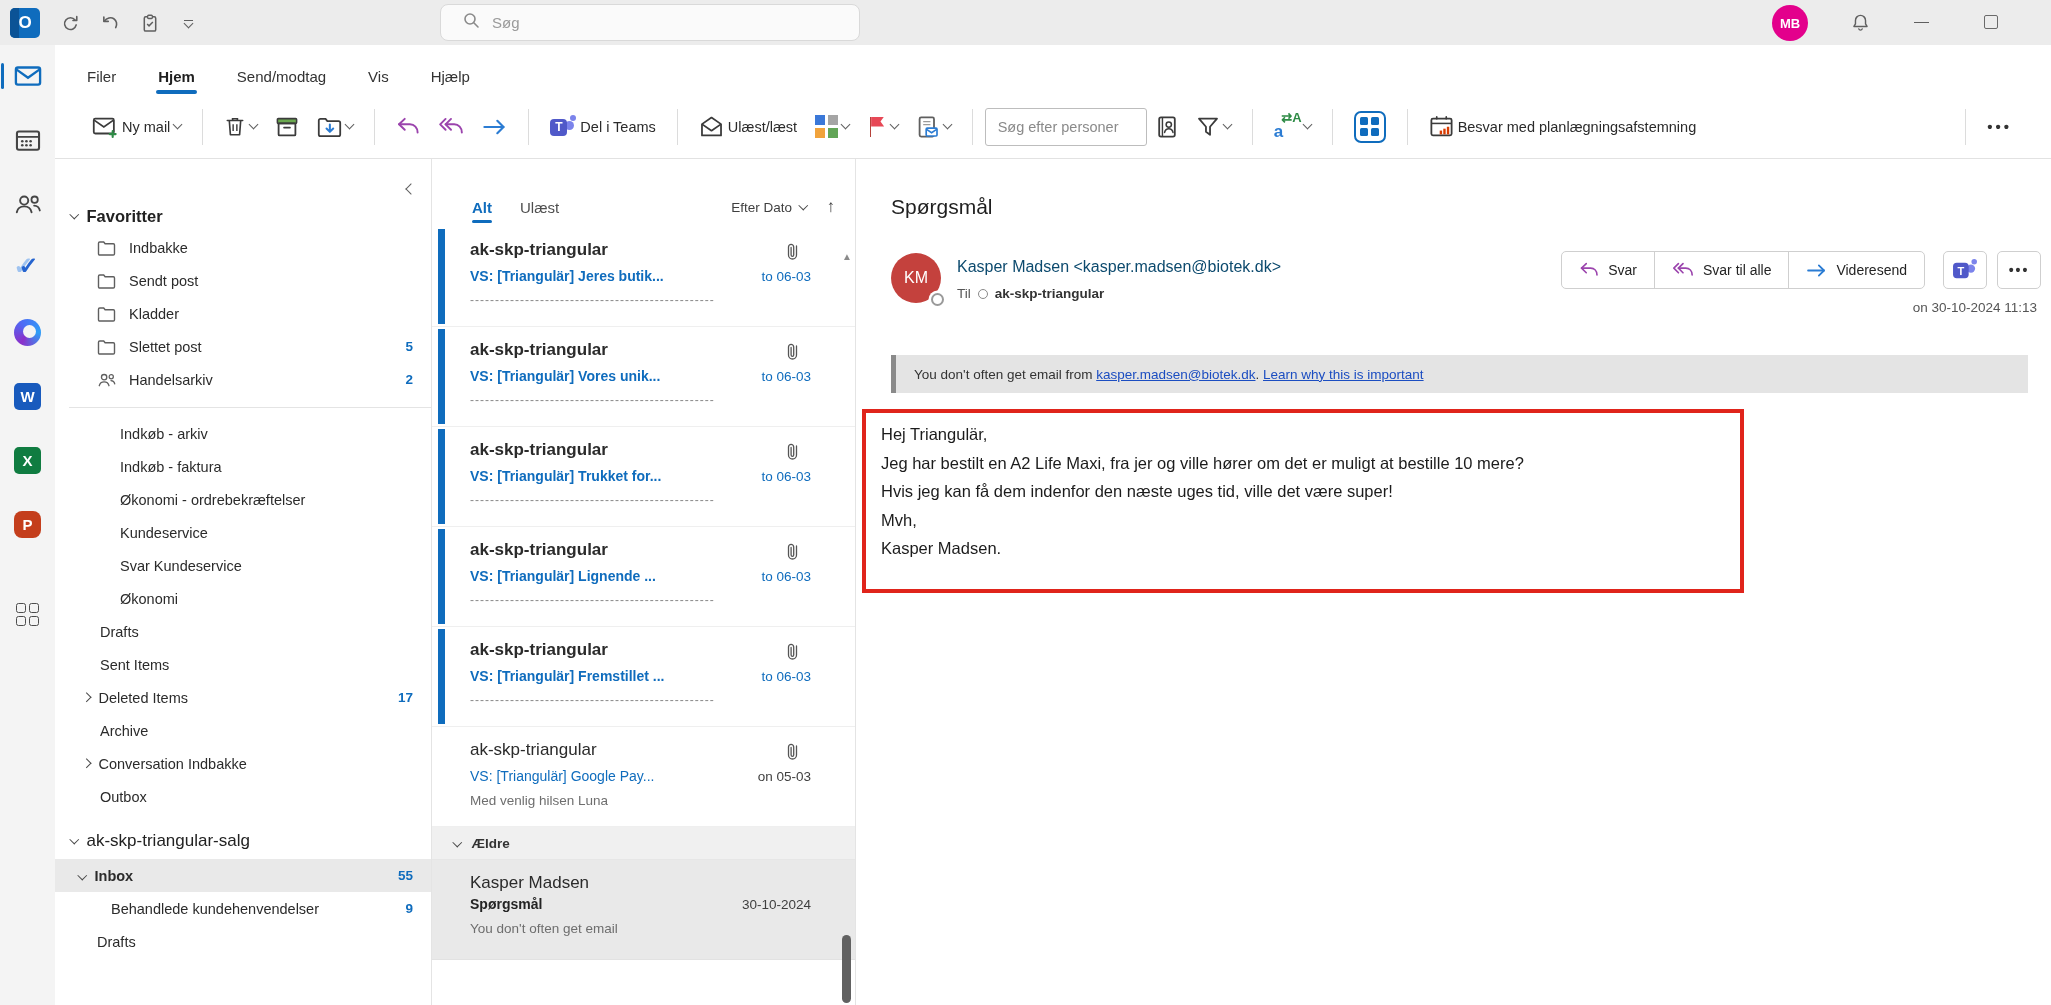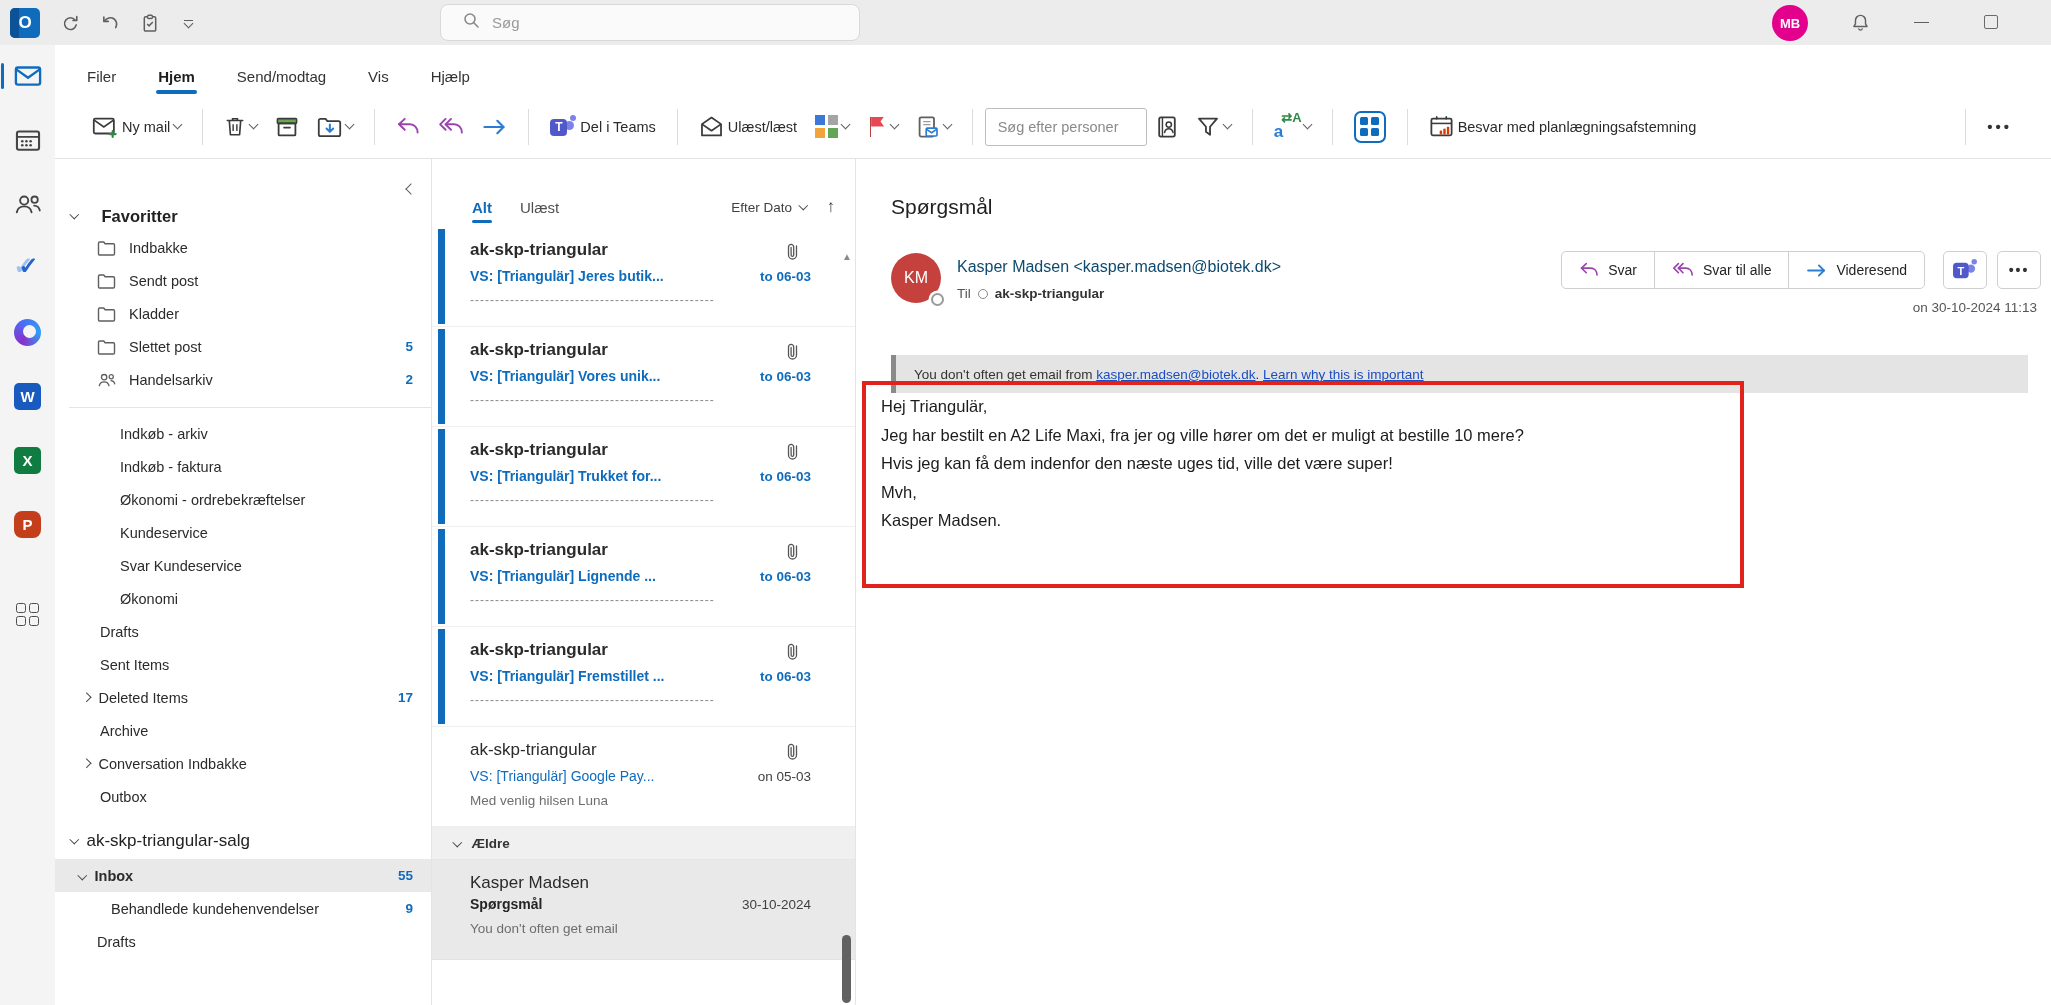--- a/index.html
+++ b/index.html
@@ -62,21 +62,21 @@
   .apps-box .in{display:grid;grid-template-columns:8px 8px;grid-template-rows:8px 8px;gap:3px}
   .apps-box .in i{background:var(--accent);border-radius:1.5px}
   .more-dots{font-size:15px;letter-spacing:3px;font-weight:700;color:#333}
   .translate-ic{position:relative;width:26px;height:26px}
   .translate-ic .a{position:absolute;left:0;bottom:-2px;color:#2b7cd3;font-weight:700;font-size:17px}
   .translate-ic .sw{position:absolute;right:-2px;top:-4px;color:#2e8b46;font-weight:700;font-size:13px}
 
   
   .folderpane{position:absolute;left:55px;top:159px;width:376px;bottom:0;background:#fff;font-size:14.5px;overflow:hidden}
   .fp-collapse{position:absolute;right:16px;top:26px;width:8px;height:8px;border-left:1.7px solid #5f5f5f;border-bottom:1.7px solid #5f5f5f;transform:rotate(45deg)}
-  .fp-header{display:flex;align-items:center;gap:24px;padding-left:16px;height:30px;margin-top:42px;font-size:16.5px;font-weight:600;color:#222}
+  .fp-header{display:flex;align-items:center;gap:9px;padding-left:16px;height:30px;margin-top:42px;font-size:16.5px;font-weight:600;color:#222}
   .fp-acct{display:flex;align-items:center;gap:9px;padding-left:16px;height:36px;margin-top:10px;font-size:17px;color:#222}
   .chev{width:6.5px;height:6.5px;border-right:1.5px solid #474747;border-bottom:1.5px solid #474747;display:none;flex:0 0 auto}
   .chev.down,.fp-header .chev,.fp-acct .chev{display:inline-block;transform:rotate(45deg);margin-top:-3px}
   .fitem{display:flex;align-items:center;height:33px;padding-right:18px;color:#2b2b2b;position:relative}
   .fitem .chev{margin-right:9px}
   .fitem.chev-right .chev{display:inline-block;transform:rotate(-45deg)}
   .fitem.chev-down .chev{display:inline-block;transform:rotate(45deg)}
   .fitem .ficon{width:19px;margin-right:13px;display:none;color:#5f5f5f;flex:0 0 auto}
   .fitem.ic-folder .ficon.folder{display:inline-flex}
   .fitem.ic-people .ficon.people{display:inline-flex}
@@ -100,21 +100,21 @@
   .mitem.selected{background:#e9e9e9;border-bottom:1px solid #e2e2e2}
   .m1{display:flex;align-items:flex-start}
   .msender{font-size:17px;color:#2b2b2b}
   .mitem.unread .msender{font-weight:600}
   .mclip{margin-left:auto;margin-right:12px;color:#555;margin-top:2px}
   .m2{display:flex;align-items:baseline;margin-top:3px}
   .msubject{font-size:14px;color:var(--accent);white-space:nowrap;overflow:hidden;text-overflow:ellipsis;max-width:255px}
   .mitem.unread .msubject{font-weight:700}
   .mitem.selected .msubject{color:#242424;font-weight:700}
   .mdate{margin-left:auto;font-size:13.5px;color:#3f3f3f;white-space:nowrap}
-  .mitem.unread .mdate{color:var(--accent);font-weight:700}
+  .mitem.unread .mdate{color:var(--accent);font-weight:400}
   .m3{margin-top:9px;font-size:13.5px;color:#6e6e6e;white-space:nowrap;overflow:hidden;max-width:300px}
   .mitem.dashes .m3{letter-spacing:1px;color:#8a8a8a;font-size:12px}
   .lp-group{display:flex;align-items:center;gap:11px;height:33px;background:#f0f0f0;padding-left:22px;font-size:13.5px;font-weight:700;color:#333;border-bottom:1px solid #e6e6e6}
   .lp-group .chev{display:inline-block;transform:rotate(45deg);margin-top:-2px}
   .lp-footer{padding:17px 24px 0 18px;font-size:15px;font-weight:700;color:#5f5f5f}
   .lp-up{position:absolute;right:3px;top:92px;color:#8a8a8a;font-size:10px}
   .lp-thumb{position:absolute;right:4px;bottom:2px;width:9px;height:68px;background:#616161;border-radius:5px}
 
   
   .readingpane{position:absolute;left:857px;top:159px;right:0;bottom:0;background:#fff}
@@ -128,21 +128,21 @@
   .rp-actions{position:absolute;top:92px;right:126px;display:flex;height:38px;border:1px solid #cfcfcf;border-radius:5px;overflow:hidden;background:#fff}
   .abtn{display:flex;align-items:center;gap:9px;padding:0 17px;font-size:14px;color:#242424}
   .abtn + .abtn{border-left:1px solid #cfcfcf}
   .sqbtn{position:absolute;top:92px;width:44px;height:38px;border:1px solid #cfcfcf;border-radius:5px;display:flex;align-items:center;justify-content:center;background:#fff}
   .rp-teams{right:64px}
   .rp-more{right:10px;font-weight:700;letter-spacing:2px;color:#333;font-size:14px}
   .rp-time{position:absolute;top:141px;right:14px;font-size:13.5px;color:#555}
   .rp-banner{position:absolute;left:34px;top:196px;width:1137px;height:38px;background:#e4e4e4;border-left:5px solid #8a8a8a;display:flex;align-items:center;padding-left:18px;font-size:13.5px;color:#333}
   .rp-banner .lnk{color:var(--link);text-decoration:underline;cursor:pointer;white-space:pre}
   .rp-banner span{white-space:pre}
-  .rp-annotation{position:absolute;left:5px;top:222px;width:882px;height:207px;border:4px solid var(--annotation)}
+  .rp-annotation{position:absolute;left:5px;top:250px;width:882px;height:184px;border:4px solid var(--annotation)}
   .rp-body{padding:7px 20px 0 15px;font-size:16.5px;line-height:28.5px;color:#1c1c1c;white-space:pre-line}
 
   .teams-ic{position:relative;width:26px;height:26px}
   .teams-ic .sq{position:absolute;left:0;top:5px;width:17px;height:17px;background:var(--teams);border-radius:4px;color:#fff;font-weight:700;font-size:12px;display:flex;align-items:center;justify-content:center}
   .teams-ic .c1{position:absolute;right:2px;top:7px;width:9px;height:9px;border-radius:50%;background:#7b83eb}
   .teams-ic .c2{position:absolute;right:0;top:1px;width:6px;height:6px;border-radius:50%;background:#7b83eb}
   .flag-ic{position:relative;width:20px;height:22px}
   .flag-ic .pole{position:absolute;left:3px;top:1px;width:1.8px;height:20px;background:#b5413a}
   .flag-ic .fl{position:absolute;left:4.5px;top:1px;width:13px;height:10px;background:#e74856;clip-path:polygon(0 0,100% 0,72% 50%,100% 100%,0 100%)}
   .cat-ic{display:grid;grid-template-columns:10px 10px;grid-template-rows:10px 10px;gap:2.5px}

